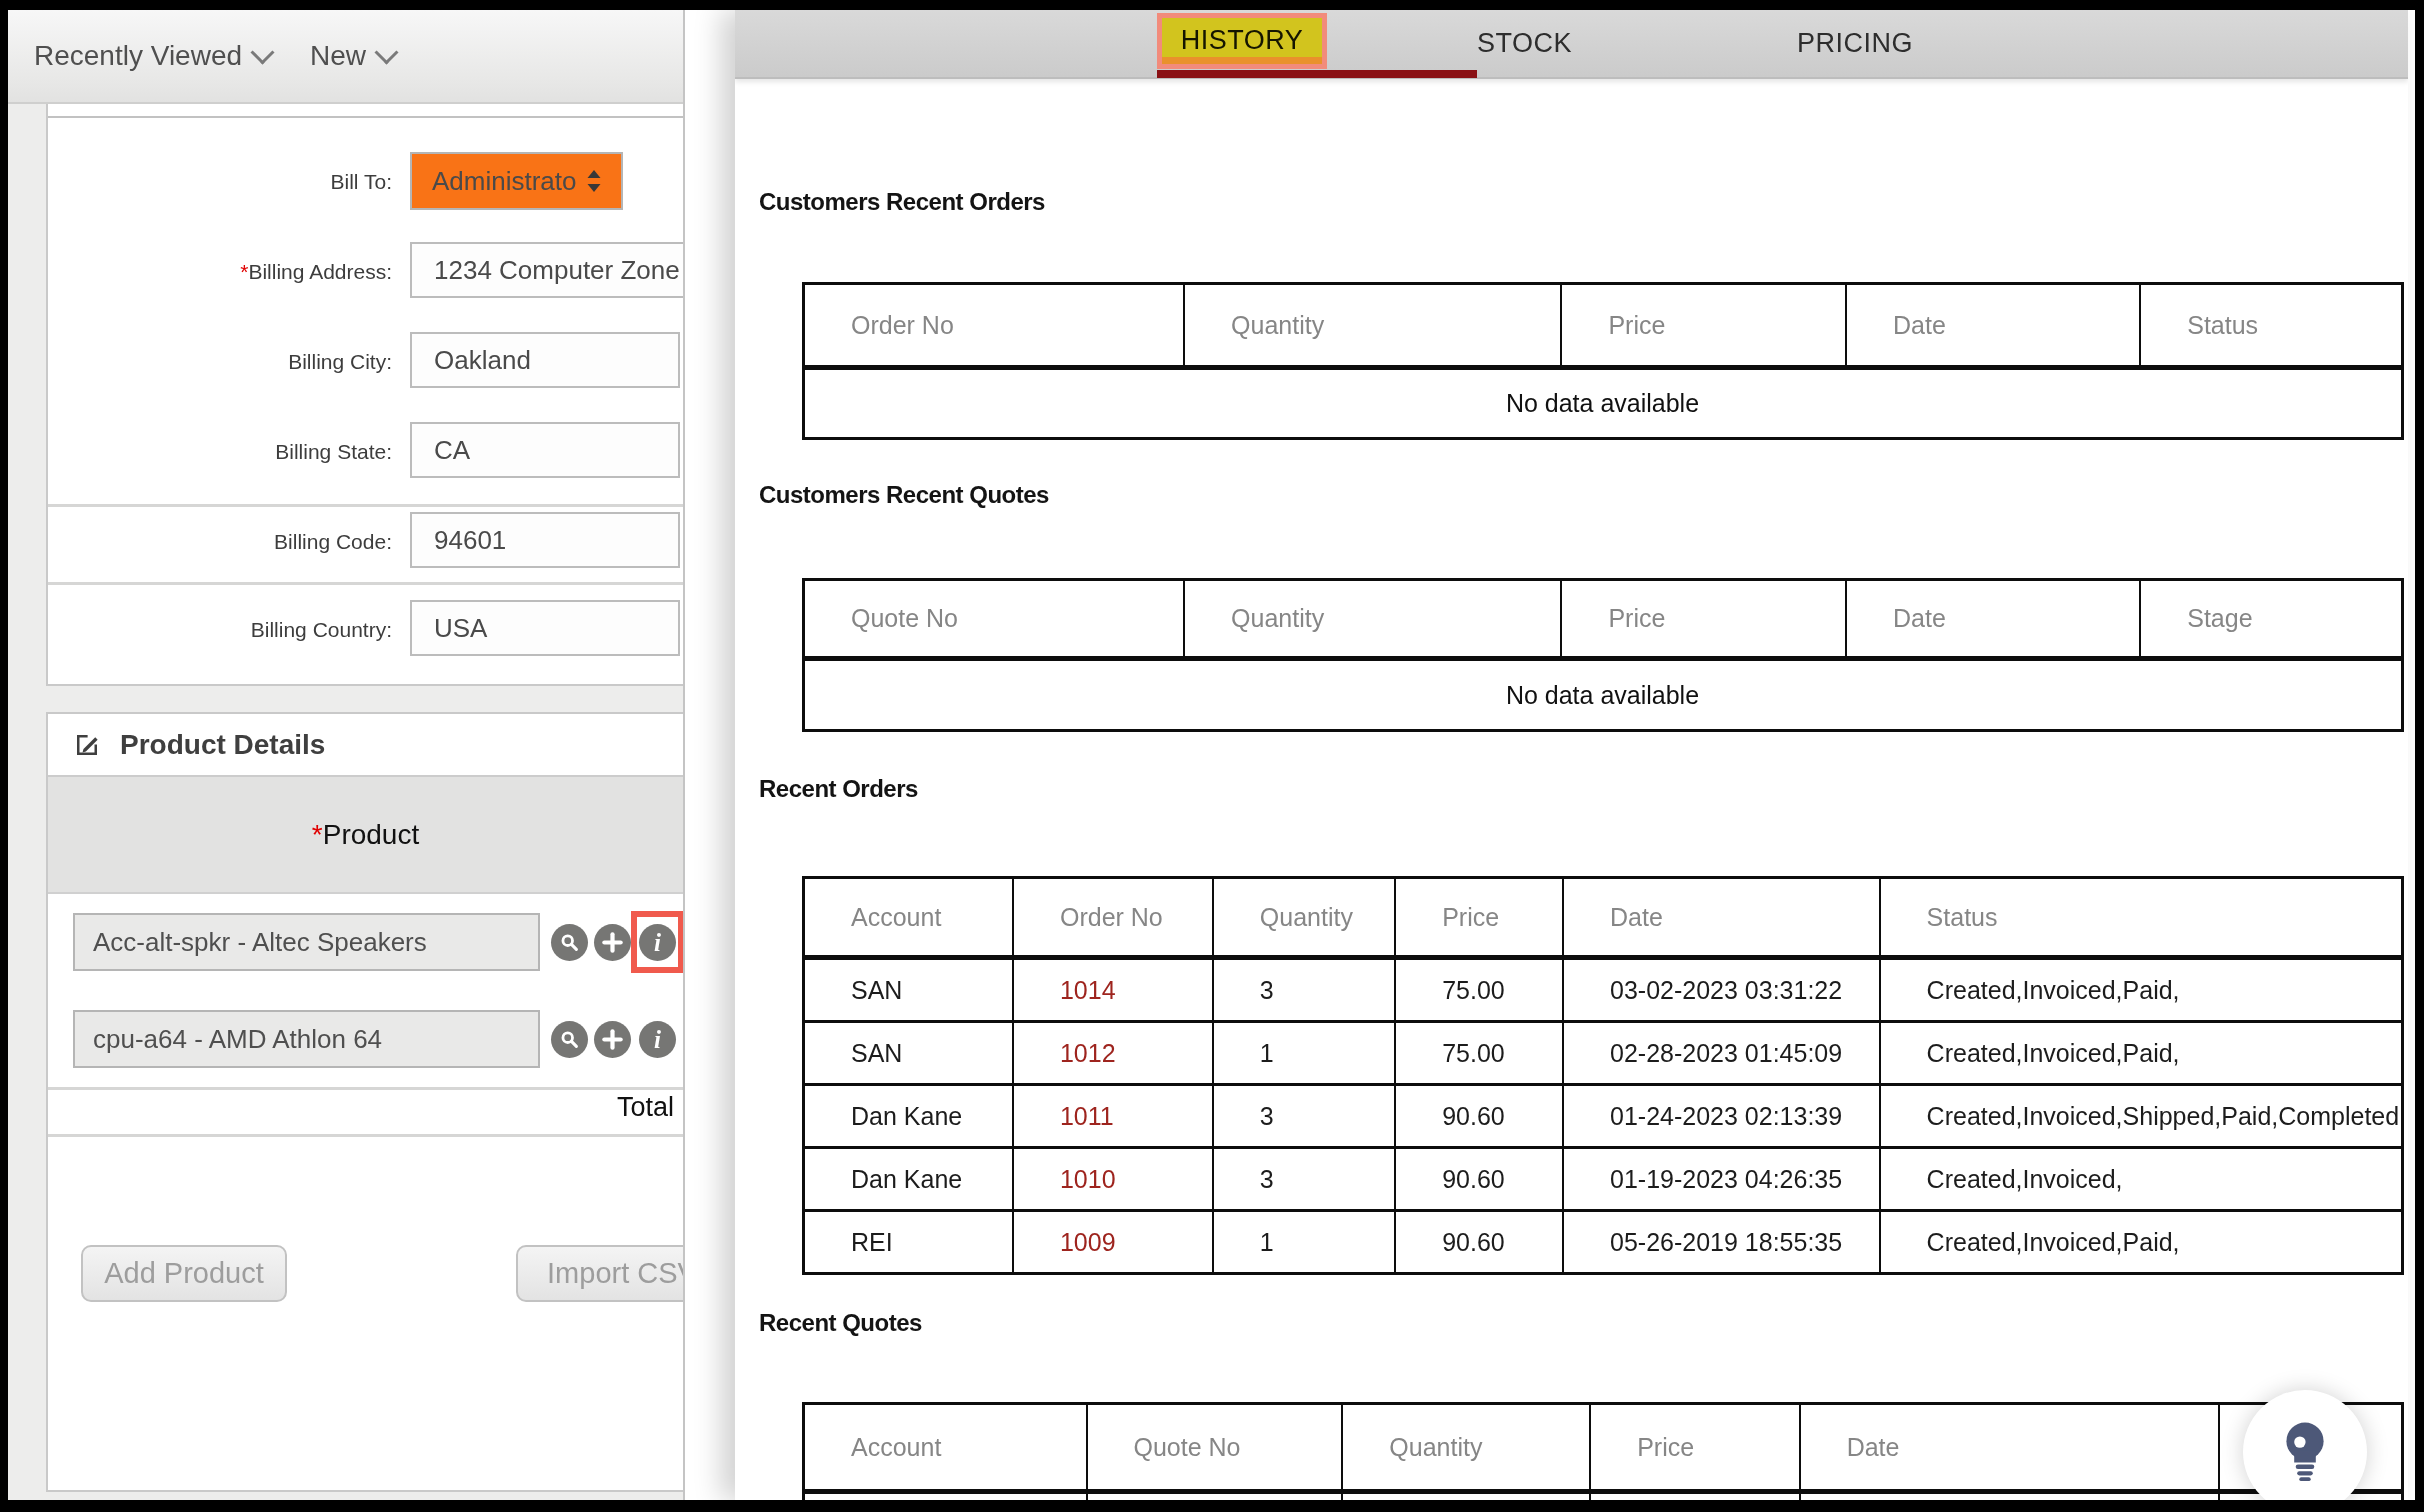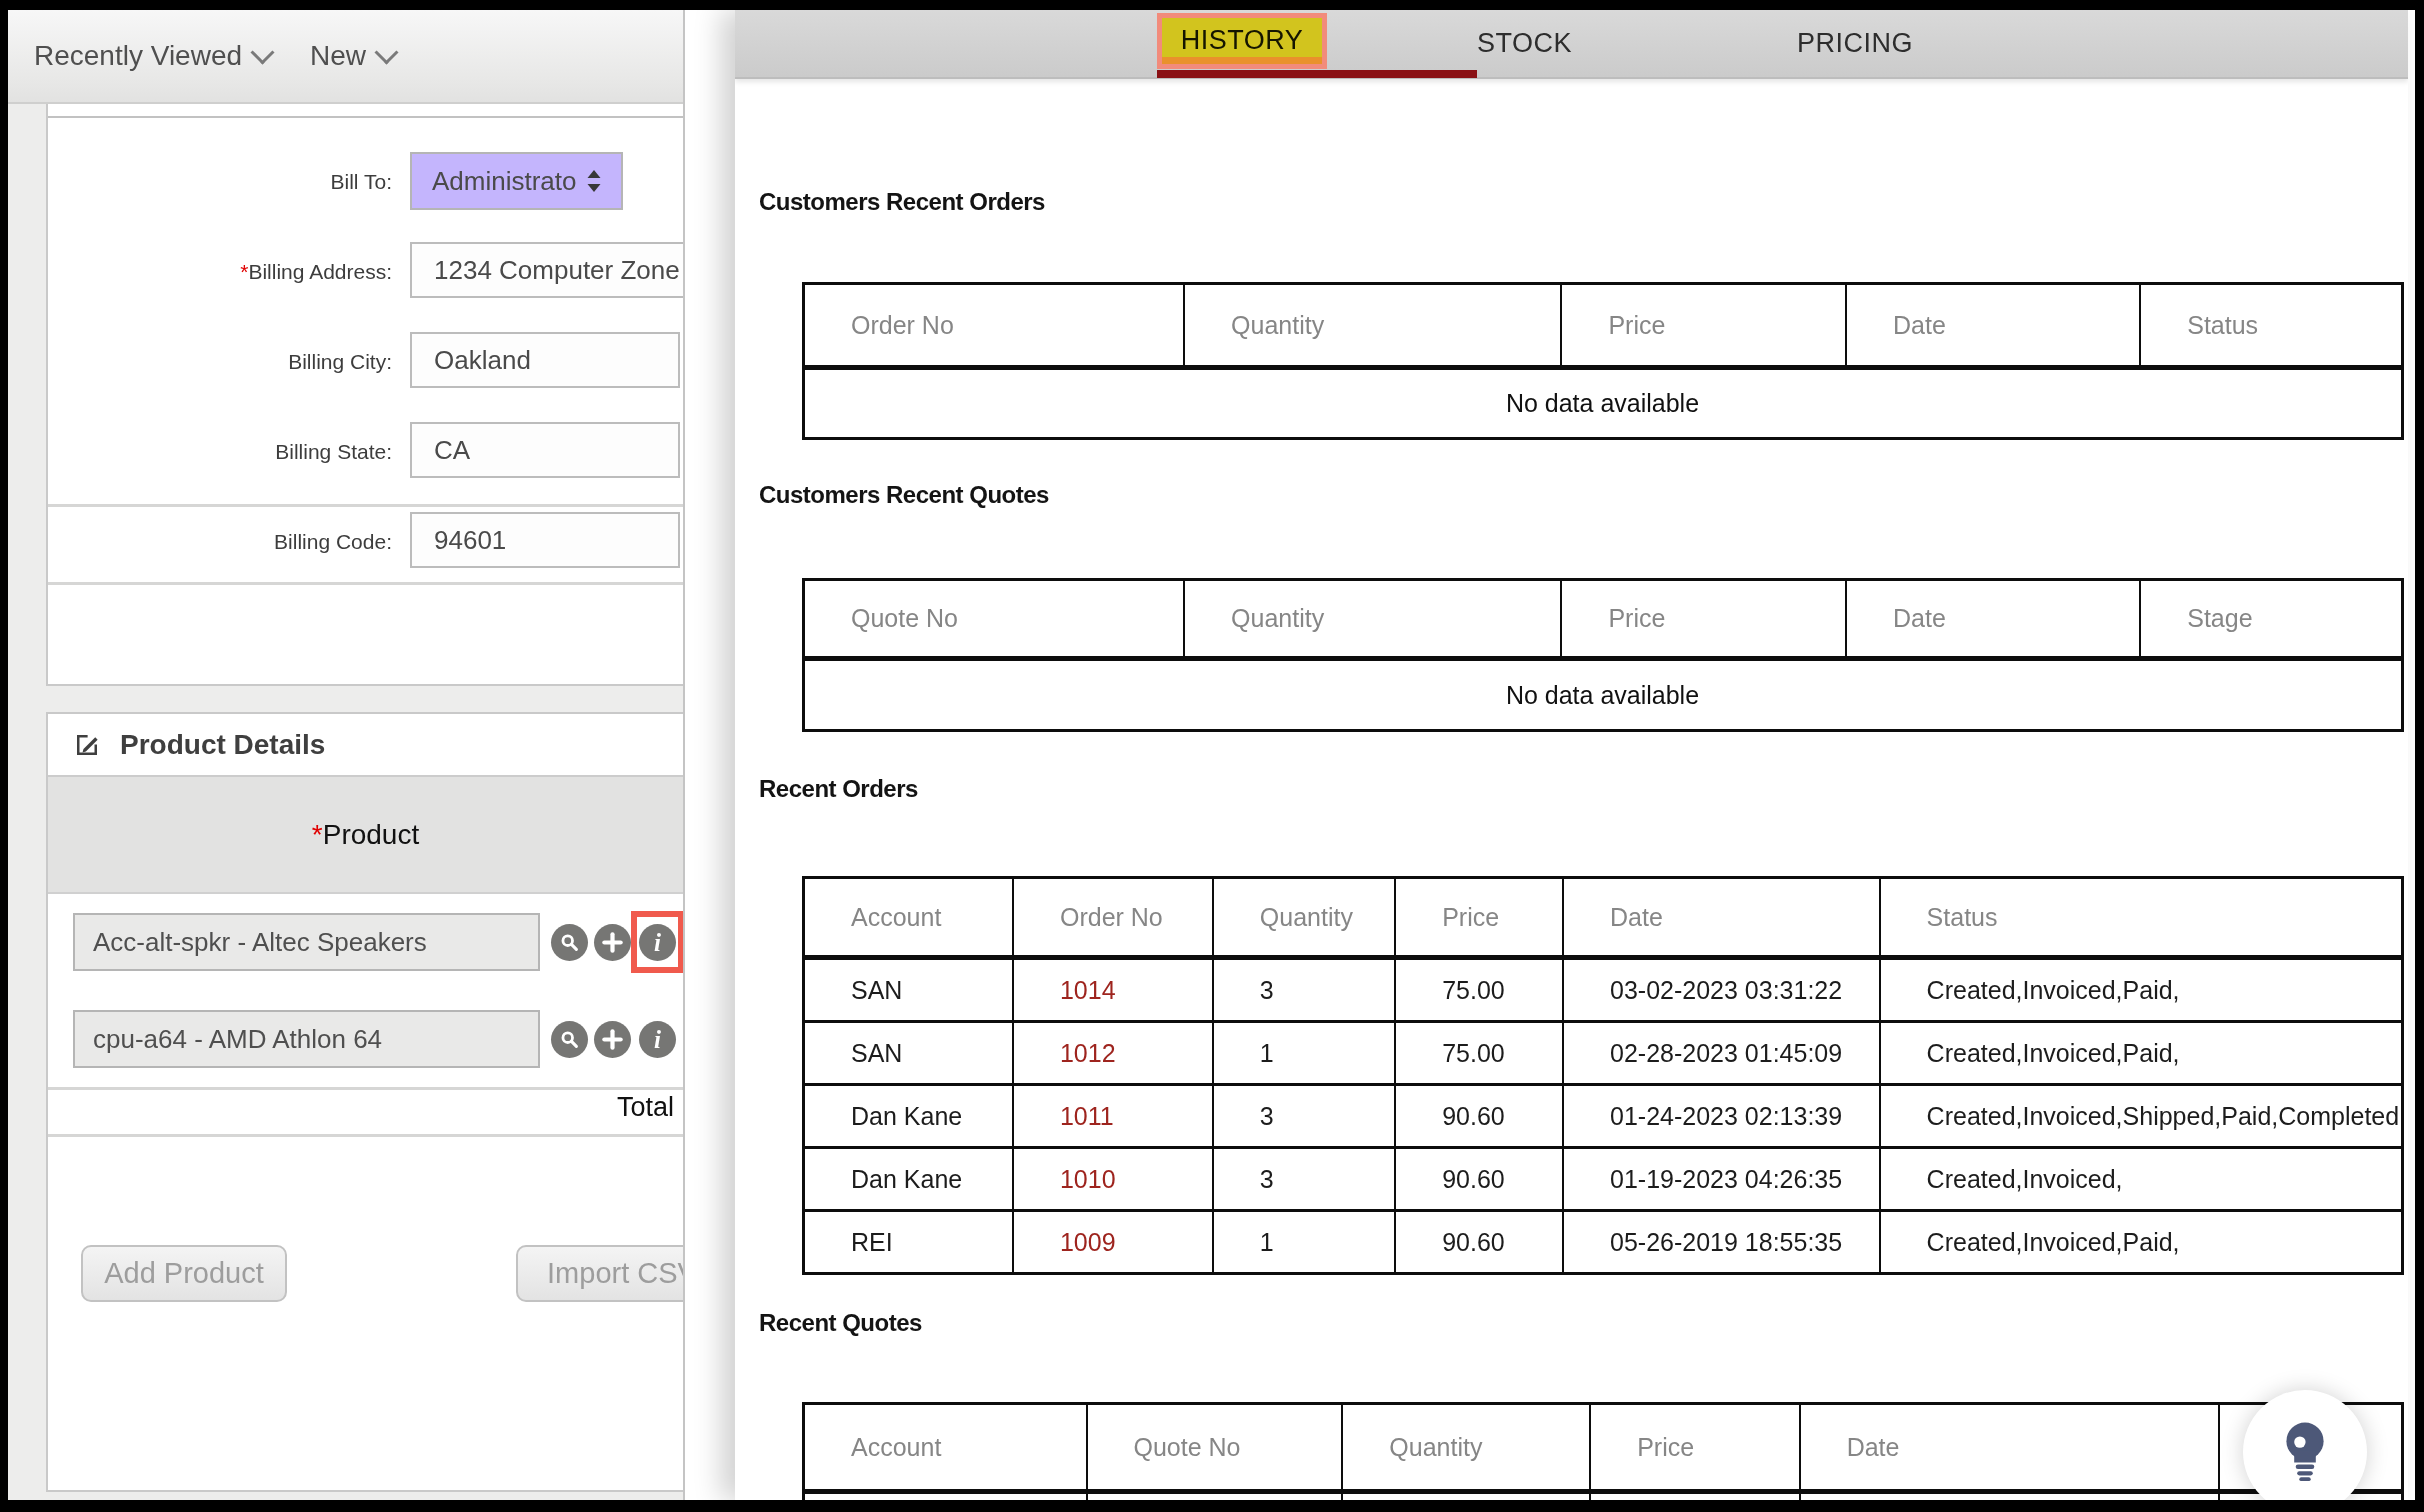--- a/index.html
+++ b/index.html
@@ -43,21 +43,21 @@
     text-align:right;font-size:21px;color:#3d3d3d;white-space:nowrap;
   }
   .req{color:#e00000;}
   .finput{
     position:absolute;left:362px;top:0;width:320px;height:56px;box-sizing:border-box;
     border:2px solid #bcbcbc;background:#fdfdfd;font-size:26px;color:#4a4a4a;
     padding:0 0 0 22px;font-family:"Liberation Sans",sans-serif;
   }
   .fselect{
     position:absolute;left:362px;top:0;width:213px;height:58px;box-sizing:border-box;
-    border:2px solid #b5b5b5;background:#c4b5fd;display:flex;align-items:center;
+    border:2px solid #b5b5b5;background:#f97316;display:flex;align-items:center;
     font-size:26px;color:#4a4a4a;padding-left:20px;cursor:pointer;overflow:hidden;white-space:nowrap;
   }
   .divline{position:absolute;left:0;width:100%;height:0;border-top:3px solid #d6d6d5;}
   
   .product-card{top:702px;height:780px;}
   .pc-header{
     height:61px;border-bottom:2px solid #cccccc;display:flex;align-items:center;
     gap:18px;padding-left:24px;font-size:28px;font-weight:bold;color:#3f3f3f;
   }
   .pc-colhead{
@@ -204,20 +204,24 @@
 
       <div class="divline" style="top:417px;"></div>
 
       <div class="frow" style="top:425px;">
         <label class="flabel"><span class="req"></span><span>Billing Code:</span></label>
         <input class="finput" style="width: 270px;" value="94601">
       </div>
 
       <div class="divline" style="top:495px;"></div>
 
+      <div class="frow" style="top:513px;">
+        <label class="flabel"><span class="req"></span><span>Billing Country:</span></label>
+        <input class="finput" style="width: 270px;" value="USA">
+      </div>
     </div>
 
     <div class="card product-card">
       <div class="pc-header">
         <svg width="30" height="30" viewBox="0 0 24 24">
           <path d="M12.5 5 H5 v14 h14 v-7.5" fill="none" stroke="#3f3f3f" stroke-width="2"></path>
           <path d="M9.2 15.2 L18.6 5.8 l1.9 1.9 L11.1 17.1 l-2.7 .8 z" fill="#3f3f3f"></path>
         </svg>
         <span>Product Details</span>
       </div>

